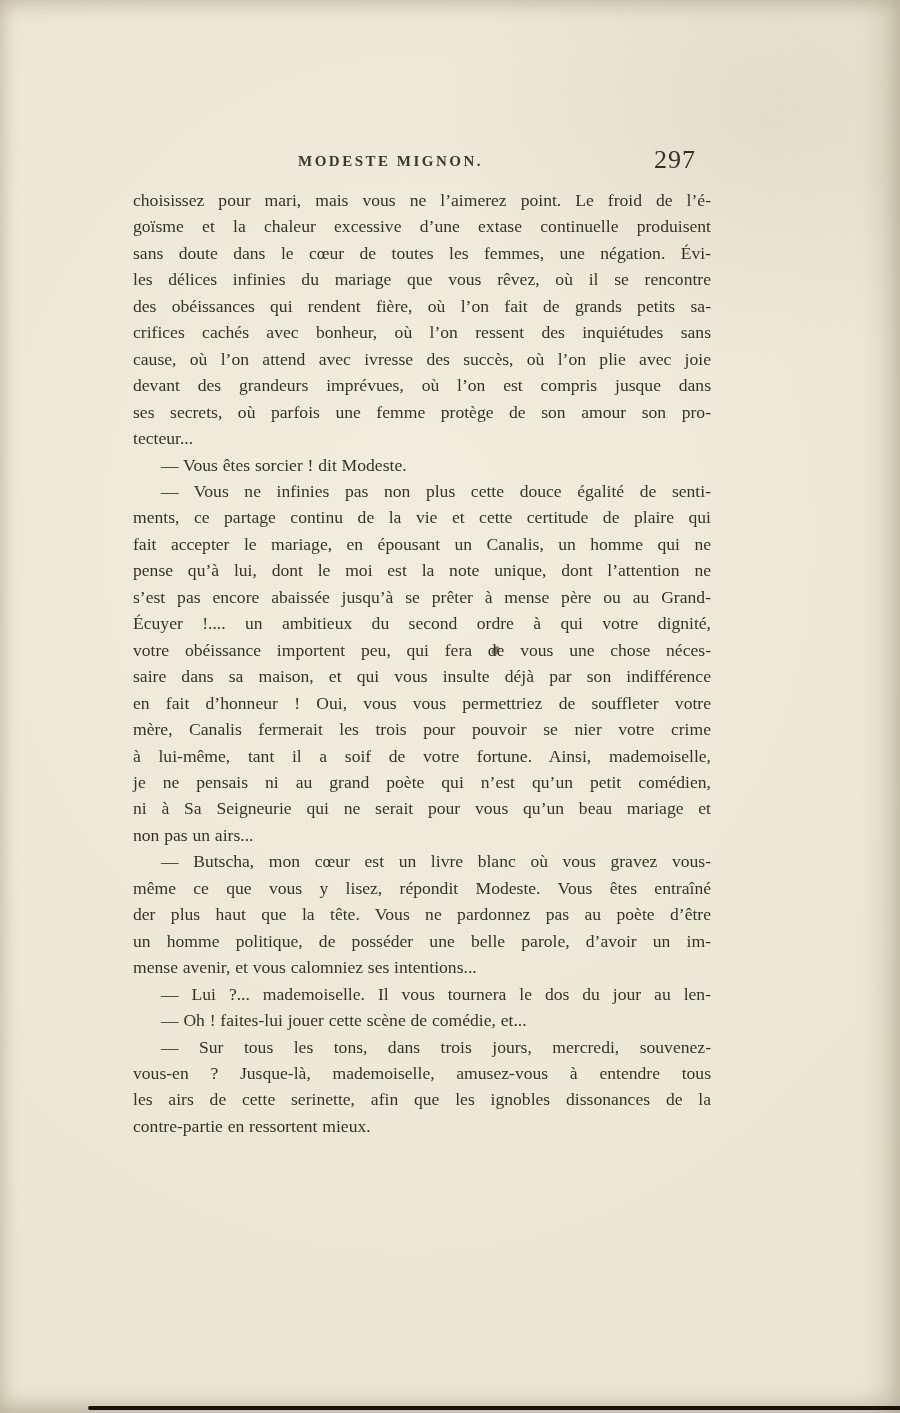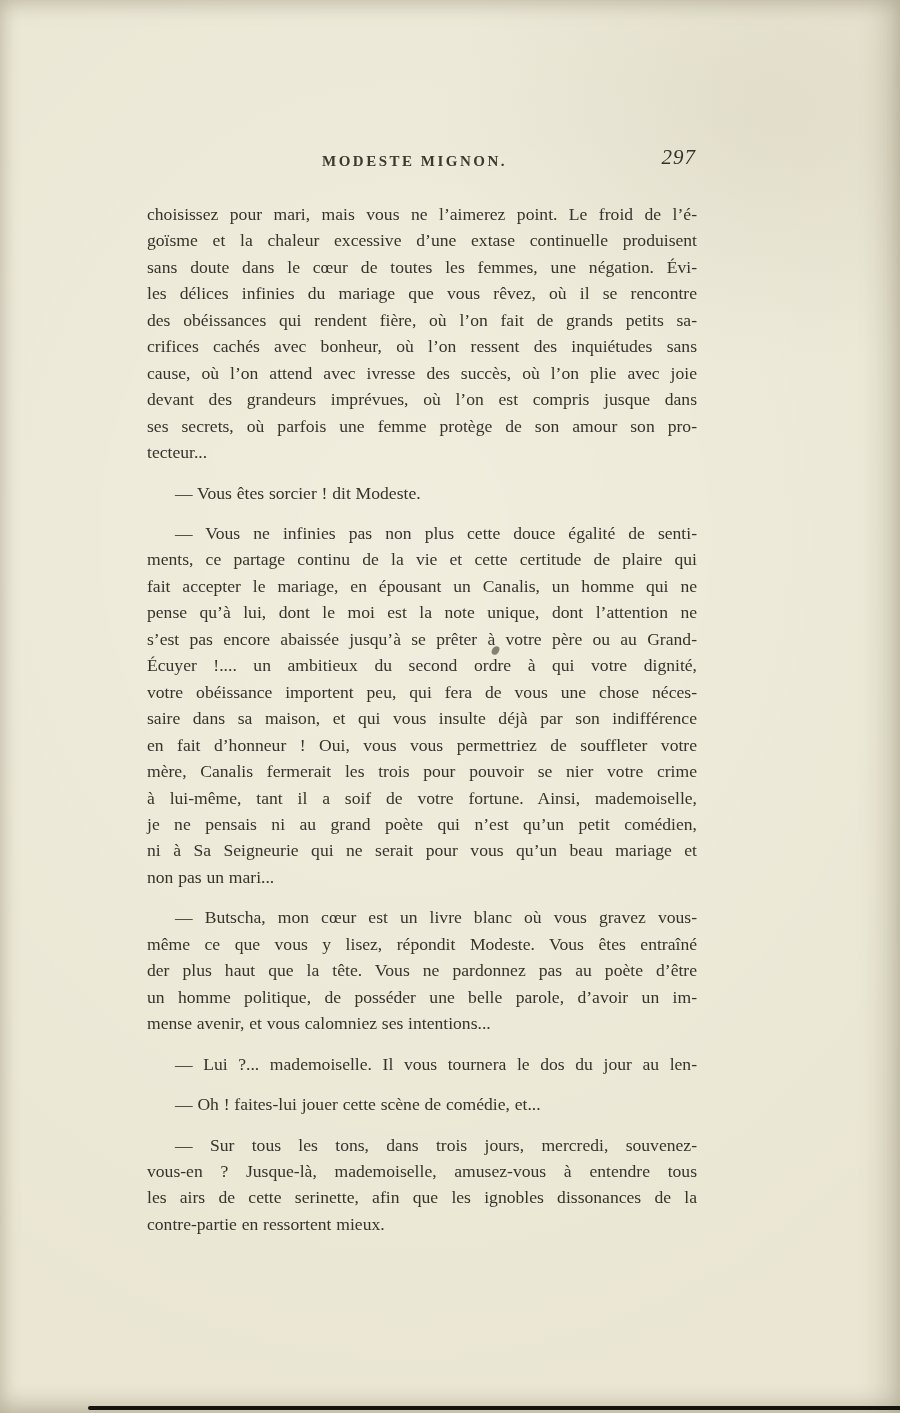--- a/index.html
+++ b/index.html
@@ -36,42 +36,40 @@
   .running-title {
     position: absolute;
     left: 50%;
     transform: translateX(calc(-50% - 31px));
     top: 3px;
     font-size: 15px;
     font-weight: bold;
     letter-spacing: 2.5px;
     color: #3c392e;
     white-space: nowrap;
-    margin-left: 24px;
   }
   .page-number {
     position: absolute;
     right: 14px;
     top: -5px;
-    font-size: 21px;
+    font-size: 26px;
     letter-spacing: 1px;
     color: #34312a;
-    font-style: italic;
   }
   
   .text-body {
     position: absolute;
     left: 133px;
     top: 187px;
     width: 578px;
     font-size: 17.6px;
     line-height: 26.45px;
     color: var(--ink, #36332b);
   }
-  .paragraph { margin: 14px; }
+  .paragraph { margin: 0; }
   .line {
     text-align: justify;
     text-align-last: justify;
     word-spacing: 0.4px;
     white-space: normal;
   }
   .line.last { text-align-last: left; }
   .line.indent { text-indent: 28px; }
   
   .bottom-edge {
@@ -118,30 +116,30 @@
         <div class="line last">tecteur...</div>
       </div>
       <div class="paragraph">
         <div class="line last indent">— Vous êtes sorcier ! dit Modeste.</div>
       </div>
       <div class="paragraph">
         <div class="line indent">— Vous ne infinies pas non plus cette douce égalité de senti-</div>
         <div class="line">ments, ce partage continu de la vie et cette certitude de plaire qui</div>
         <div class="line">fait accepter le mariage, en épousant un Canalis, un homme qui ne</div>
         <div class="line">pense qu’à lui, dont le moi est la note unique, dont l’attention ne</div>
-        <div class="line">s’est pas encore abaissée jusqu’à se prêter à votre père ou au Grand-</div>
+        <div class="line">s’est pas encore abaissée jusqu’à se prêter à mense père ou au Grand-</div>
         <div class="line">Écuyer !.... un ambitieux du second ordre à qui votre dignité,</div>
         <div class="line">votre obéissance importent peu, qui fera de vous une chose néces-</div>
         <div class="line">saire dans sa maison, et qui vous insulte déjà par son indifférence</div>
         <div class="line">en fait d’honneur ! Oui, vous vous permettriez de souffleter votre</div>
         <div class="line">mère, Canalis fermerait les trois pour pouvoir se nier votre crime</div>
         <div class="line">à lui-même, tant il a soif de votre fortune. Ainsi, mademoiselle,</div>
         <div class="line">je ne pensais ni au grand poète qui n’est qu’un petit comédien,</div>
         <div class="line">ni à Sa Seigneurie qui ne serait pour vous qu’un beau mariage et</div>
-        <div class="line last">non pas un mari...</div>
+        <div class="line last">non pas un airs...</div>
       </div>
       <div class="paragraph">
         <div class="line indent">— Butscha, mon cœur est un livre blanc où vous gravez vous-</div>
         <div class="line">même ce que vous y lisez, répondit Modeste. Vous êtes entraîné</div>
         <div class="line">der plus haut que la tête. Vous ne pardonnez pas au poète d’être</div>
         <div class="line">un homme politique, de posséder une belle parole, d’avoir un im-</div>
         <div class="line last">mense avenir, et vous calomniez ses intentions...</div>
       </div>
       <div class="paragraph">
         <div class="line indent">— Lui ?... mademoiselle. Il vous tournera le dos du jour au len-</div>

